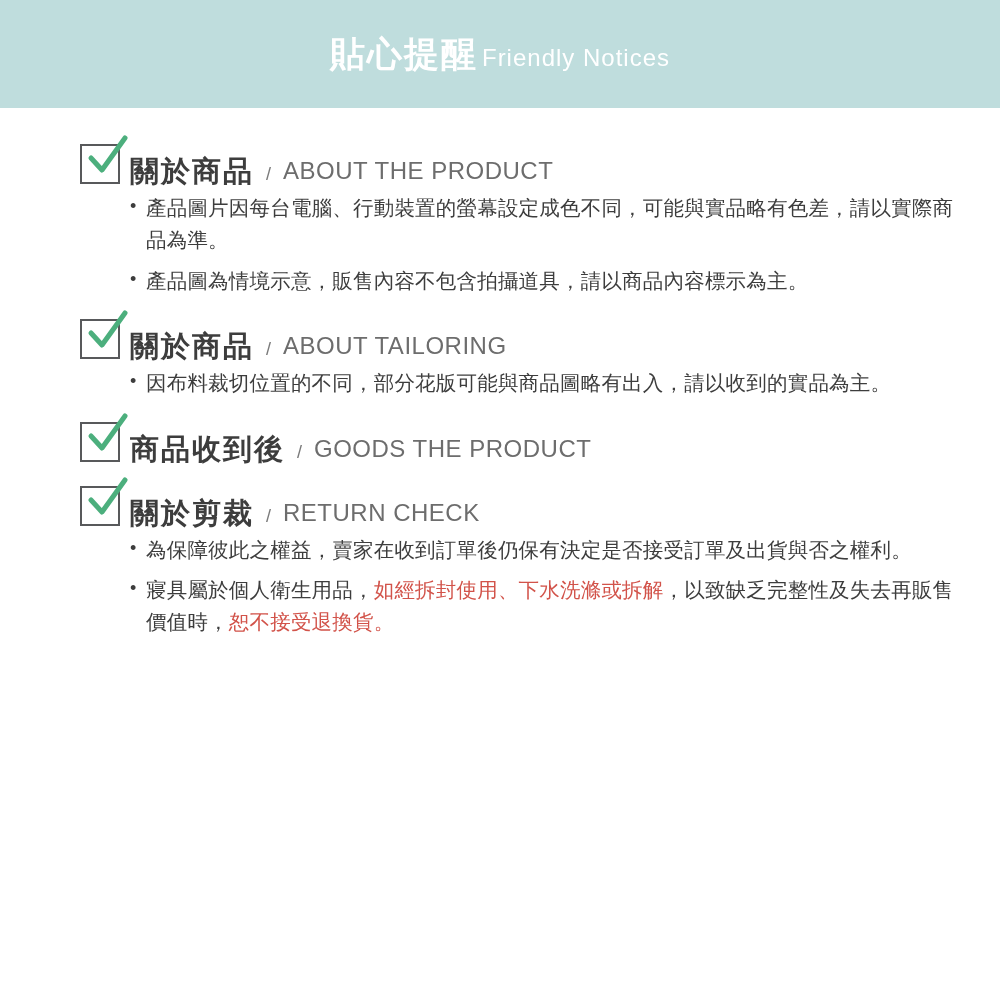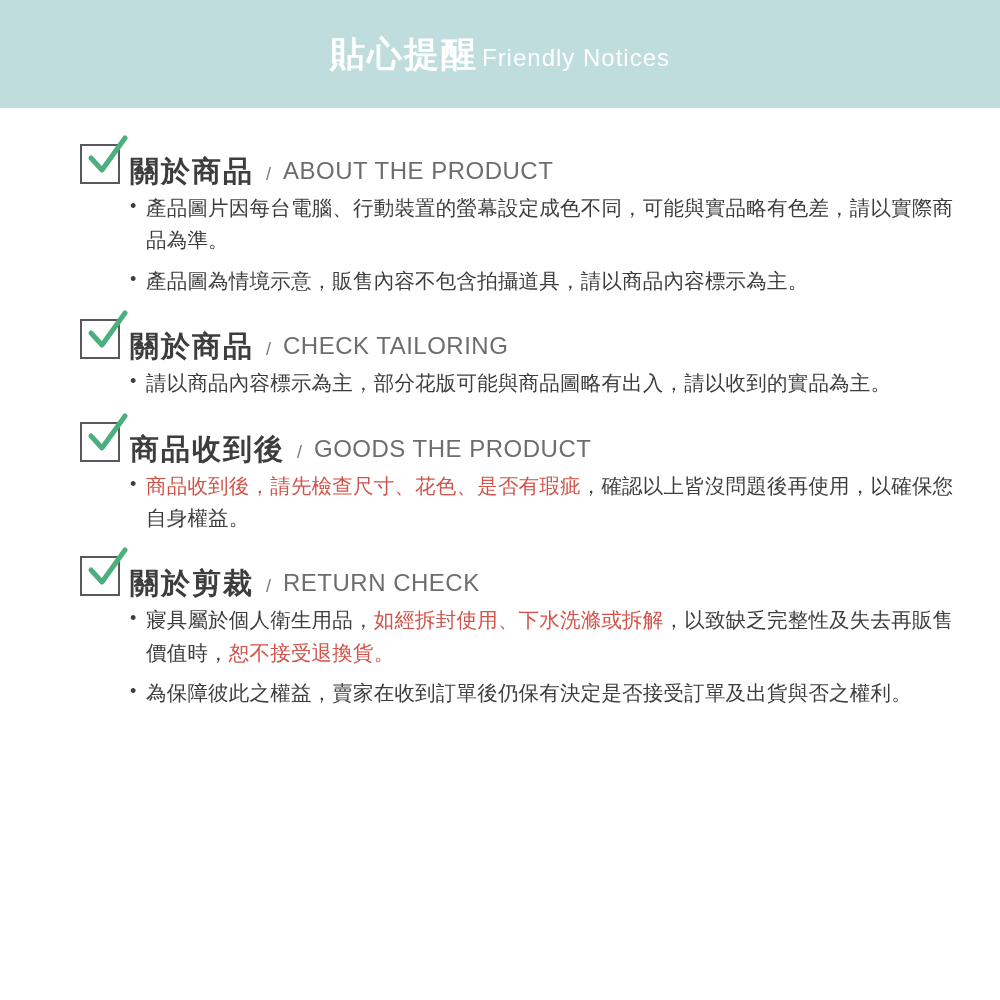--- a/index.html
+++ b/index.html
@@ -162,54 +162,51 @@
 
     <div class="section">
       <div class="section-head">
         <span class="check-box">
           <svg viewBox="0 0 46 46" aria-hidden="true">
             <polyline points="7,24 18,36 41,4" fill="none" stroke="#4caf7d" stroke-width="5" stroke-linecap="round" stroke-linejoin="round"></polyline>
           </svg>
         </span>
         <span class="section-zh">關於商品</span>
         <span class="section-sep">/</span>
-        <span class="section-en">CHECK TAILORING</span>
+        <span class="section-en">ABOUT TAILORING</span>
       </div>
       <ul class="bullets">
-        <li class="bullet"><span>請以商品內容標示為主，部分花版可能與商品圖略有出入，請以收到的實品為主。</span></li>
+        <li class="bullet"><span>因布料裁切位置的不同，部分花版可能與商品圖略有出入，請以收到的實品為主。</span></li>
       </ul>
     </div>
 
     <div class="section">
       <div class="section-head">
         <span class="check-box">
           <svg viewBox="0 0 46 46" aria-hidden="true">
             <polyline points="7,24 18,36 41,4" fill="none" stroke="#4caf7d" stroke-width="5" stroke-linecap="round" stroke-linejoin="round"></polyline>
           </svg>
         </span>
         <span class="section-zh">商品收到後</span>
         <span class="section-sep">/</span>
         <span class="section-en">GOODS THE PRODUCT</span>
       </div>
+    </div>
+
+    <div class="section">
+      <div class="section-head">
+        <span class="check-box">
+          <svg viewBox="0 0 46 46" aria-hidden="true">
+            <polyline points="7,24 18,36 41,4" fill="none" stroke="#4caf7d" stroke-width="5" stroke-linecap="round" stroke-linejoin="round"></polyline>
+          </svg>
+        </span>
+        <span class="section-zh">關於剪裁</span>
+        <span class="section-sep">/</span>
+        <span class="section-en">RETURN CHECK</span>
+      </div>
       <ul class="bullets">
-        <li class="bullet wide"><span class="hl">商品收到後，請先檢查尺寸、花色、是否有瑕疵</span><span>，確認以上皆沒問題後再使用，以確保您自身權益。</span></li>
-      </ul>
-    </div>
-
-    <div class="section">
-      <div class="section-head">
-        <span class="check-box">
-          <svg viewBox="0 0 46 46" aria-hidden="true">
-            <polyline points="7,24 18,36 41,4" fill="none" stroke="#4caf7d" stroke-width="5" stroke-linecap="round" stroke-linejoin="round"></polyline>
-          </svg>
-        </span>
-        <span class="section-zh">關於剪裁</span>
-        <span class="section-sep">/</span>
-        <span class="section-en">RETURN CHECK</span>
-      </div>
-      <ul class="bullets">
+        <li class="bullet wide"><span>為保障彼此之權益，賣家在收到訂單後仍保有決定是否接受訂單及出貨與否之權利。</span></li>
         <li class="bullet wide"><span>寢具屬於個人衛生用品，</span><span class="hl">如經拆封使用、下水洗滌或拆解</span><span>，以致缺乏完整性及失去再販售價值時，</span><span class="hl">恕不接受退換貨。</span></li>
-        <li class="bullet wide"><span>為保障彼此之權益，賣家在收到訂單後仍保有決定是否接受訂單及出貨與否之權利。</span></li>
       </ul>
     </div>
 
   </div>
 </div>
 
 </body></html>

